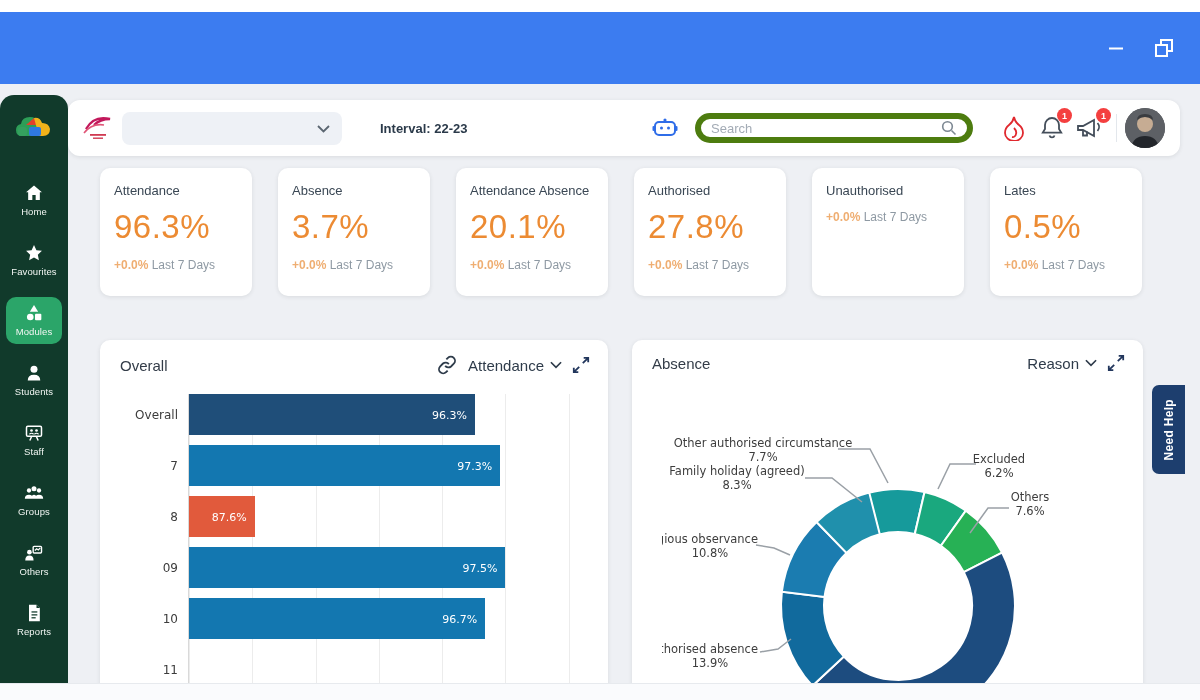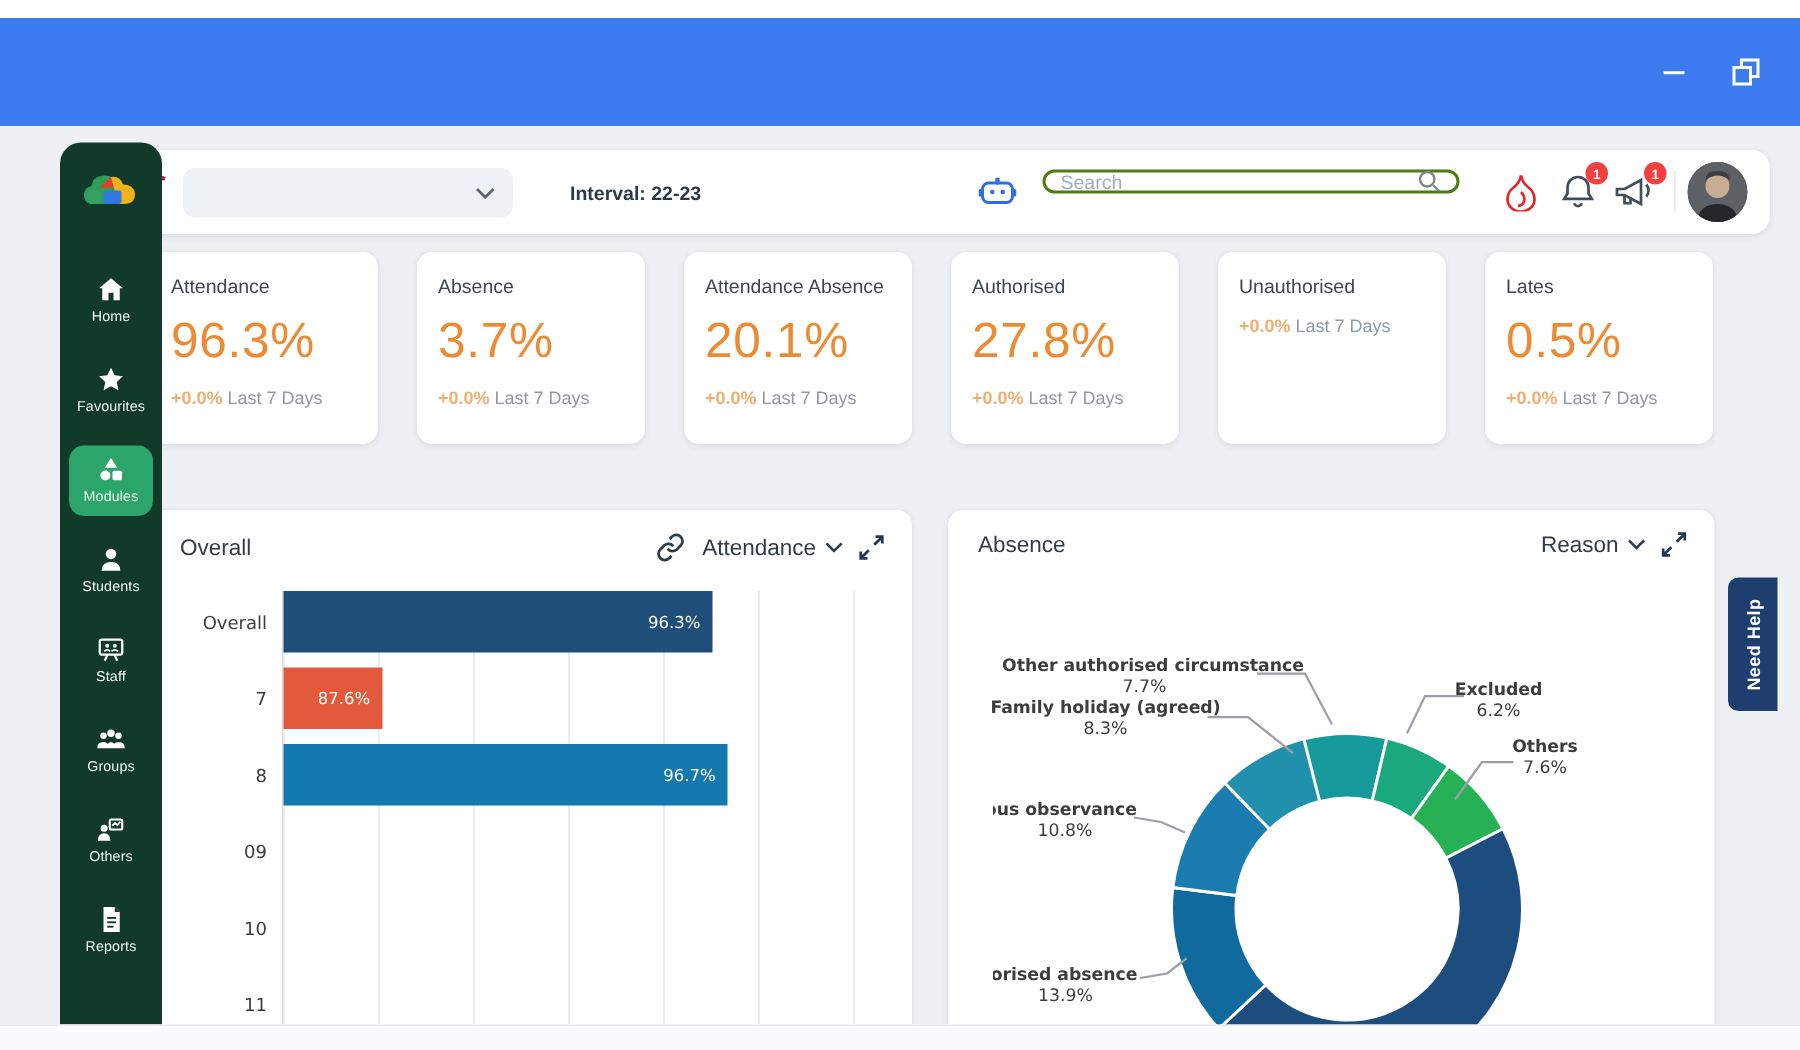--- a/index.html
+++ b/index.html
@@ -8,34 +8,34 @@
   .stage { position:relative; width:1200px; height:700px; overflow:hidden; background:#eef0f4; }
 
   
   .top-white { position:absolute; left:0; top:0; width:1200px; height:12px; background:#fff; }
   .titlebar { position:absolute; left:0; top:12px; width:1200px; height:72px; background:#3c7cf0; }
   .win-btn { position:absolute; top:0; height:72px; width:44px; display:flex; align-items:center; justify-content:center; cursor:pointer; }
   .win-min { right:62px; }
   .win-restore { right:14px; }
 
   
-  .sidebar { position:absolute; left:0; top:95px; width:68px; height:588px; background:#113a2b; border-radius:14px 14px 0 0; z-index:5; display:flex; flex-direction:column; align-items:center;margin-left:40px; }
+  .sidebar { position:absolute; left:0; top:95px; width:68px; height:588px; background:#113a2b; border-radius:14px 14px 0 0; z-index:5; display:flex; flex-direction:column; align-items:center; }
   .side-logo { margin-top:12px; margin-bottom:26px; width:48px; height:44px; display:flex; align-items:center; justify-content:center; }
   .nav-item { width:56px; padding:6px 0 7px; margin-bottom:13px; display:flex; flex-direction:column; align-items:center; gap:3px; border-radius:10px; cursor:pointer; }
   .nav-item.active { background:#2ba569; }
   .nav-label { font-size:9.5px; color:#f2f6f3; letter-spacing:.1px; }
   .nav-icon svg { display:block; }
 
   
   .header { position:absolute; left:68px; top:100px; width:1112px; height:56px; background:#fff; border-radius:12px; box-shadow:0 1px 4px rgba(27,36,44,.10); z-index:4; }
   .school-logo { position:absolute; left:12px; top:13px; width:36px; height:30px; }
   .head-select { position:absolute; left:54px; top:12px; width:220px; height:33px; background:#eef1f6; border-radius:8px; display:flex; align-items:center; justify-content:flex-end; padding-right:12px; cursor:pointer; }
   .interval { position:absolute; left:312px; top:0; height:56px; display:flex; align-items:center; font-size:13px; font-weight:700; color:#2b3a4a; }
   .bot-icon { position:absolute; left:584px; top:16px; }
-  .search-wrap { position:absolute; left:627px; top:13px; width:278px; height:16px; border:2px solid #4d7c0f; border-radius:15px; display:flex; align-items:center; padding:0 10px; background:#fff; }
+  .search-wrap { position:absolute; left:627px; top:13px; width:278px; height:30px; border:6px solid #4d7c0f; border-radius:15px; display:flex; align-items:center; padding:0 10px; background:#fff; }
   .search-wrap input { border:none; outline:none; flex:1; font-size:13px; color:#3b4552; font-family:"Liberation Sans",sans-serif; background:transparent; }
   .search-wrap input::placeholder { color:#a3abb5; }
   .head-ic { position:absolute; top:15px; cursor:pointer; }
   .badge { position:absolute; top:-7px; right:-8px; min-width:15px; height:15px; background:#f43f3f; color:#fff; border-radius:8px; font-size:9px; font-weight:700; display:flex; align-items:center; justify-content:center; padding:0 3px; }
   .head-divider { position:absolute; left:1048px; top:14px; width:1px; height:28px; background:#e3e7ec; }
   .avatar { position:absolute; left:1057px; top:8px; width:40px; height:40px; border-radius:50%; overflow:hidden; background:#55585c; cursor:pointer; }
 
   
   .stats-row { position:absolute; left:100px; top:168px; width:1043px; display:flex; gap:26px; z-index:3; }
   .stat-card { width:152px; height:128px; background:#fff; border-radius:10px; box-shadow:0 1px 4px rgba(27,36,44,.10); padding:15px 14px; }
@@ -58,21 +58,21 @@
   .cats { width:88px; }
   .cat { height:41px; margin-bottom:10px; display:flex; align-items:center; justify-content:flex-end; padding-right:10px; font-size:12px; color:#3c3c3c; }
   .plotarea { flex:1; margin-right:14px; border-left:1px solid #d9d9d9;
     background:repeating-linear-gradient(90deg, #ececec 0, #ececec 1px, transparent 1px, transparent 15.625%); }
   .bar { height:41px; margin-bottom:10px; position:relative; }
   .bar .val { position:absolute; right:8px; top:50%; transform:translateY(-50%); color:#fff; font-size:11px; }
 
   
   .donut-wrap { position:absolute; left:0; top:46px; width:511px; height:354px; }
   .donut-label { position:absolute; font-family:"DejaVu Sans", sans-serif; font-size:11.5px; color:#3d3d3d; text-align:center; line-height:1.22; }
-  .donut-label .nm { white-space:nowrap;font-weight:bold; }
+  .donut-label .nm { white-space:nowrap; }
   .donut-label.clip { overflow:hidden; direction:rtl; }
 
   
   .need-help { position:absolute; left:1152px; top:385px; width:33px; height:89px; background:#1d3e6e; border-radius:7px 0 0 7px; display:flex; align-items:center; justify-content:center; cursor:pointer; z-index:6; }
   .need-help span { writing-mode:vertical-rl; transform:rotate(180deg); color:#fff; font-size:12px; font-weight:700; letter-spacing:.3px; }
 
   .bottom-strip { position:absolute; left:0; top:683px; width:1200px; height:17px; background:#fafbfd; border-top:1px solid #e7eaee; z-index:40; }
 </style>
 </head>
 <body>
@@ -320,22 +320,28 @@
           <div class="cat">7</div>
           <div class="cat">8</div>
           <div class="cat">09</div>
           <div class="cat">10</div>
           <div class="cat">11</div>
         </div>
       <div class="plotarea" id="bar-plot">
           <div class="bar" style="width: 70.62%; background: rgb(31, 78, 121);">
             <span class="val">96.3%</span>
           </div>
+          <div class="bar" style="width: 76.87%; background: rgb(19, 119, 176);">
+            <span class="val">97.3%</span>
+          </div>
           <div class="bar" style="width: 16.25%; background: rgb(225, 90, 60);">
             <span class="val">87.6%</span>
+          </div>
+          <div class="bar" style="width: 78.13%; background: rgb(19, 119, 176);">
+            <span class="val">97.5%</span>
           </div>
           <div class="bar" style="width: 73.13%; background: rgb(19, 119, 176);">
             <span class="val">96.7%</span>
           </div>
         </div>
     </div>
   </div>
 
   <div class="chart-card card-absence">
     <div class="card-head">

